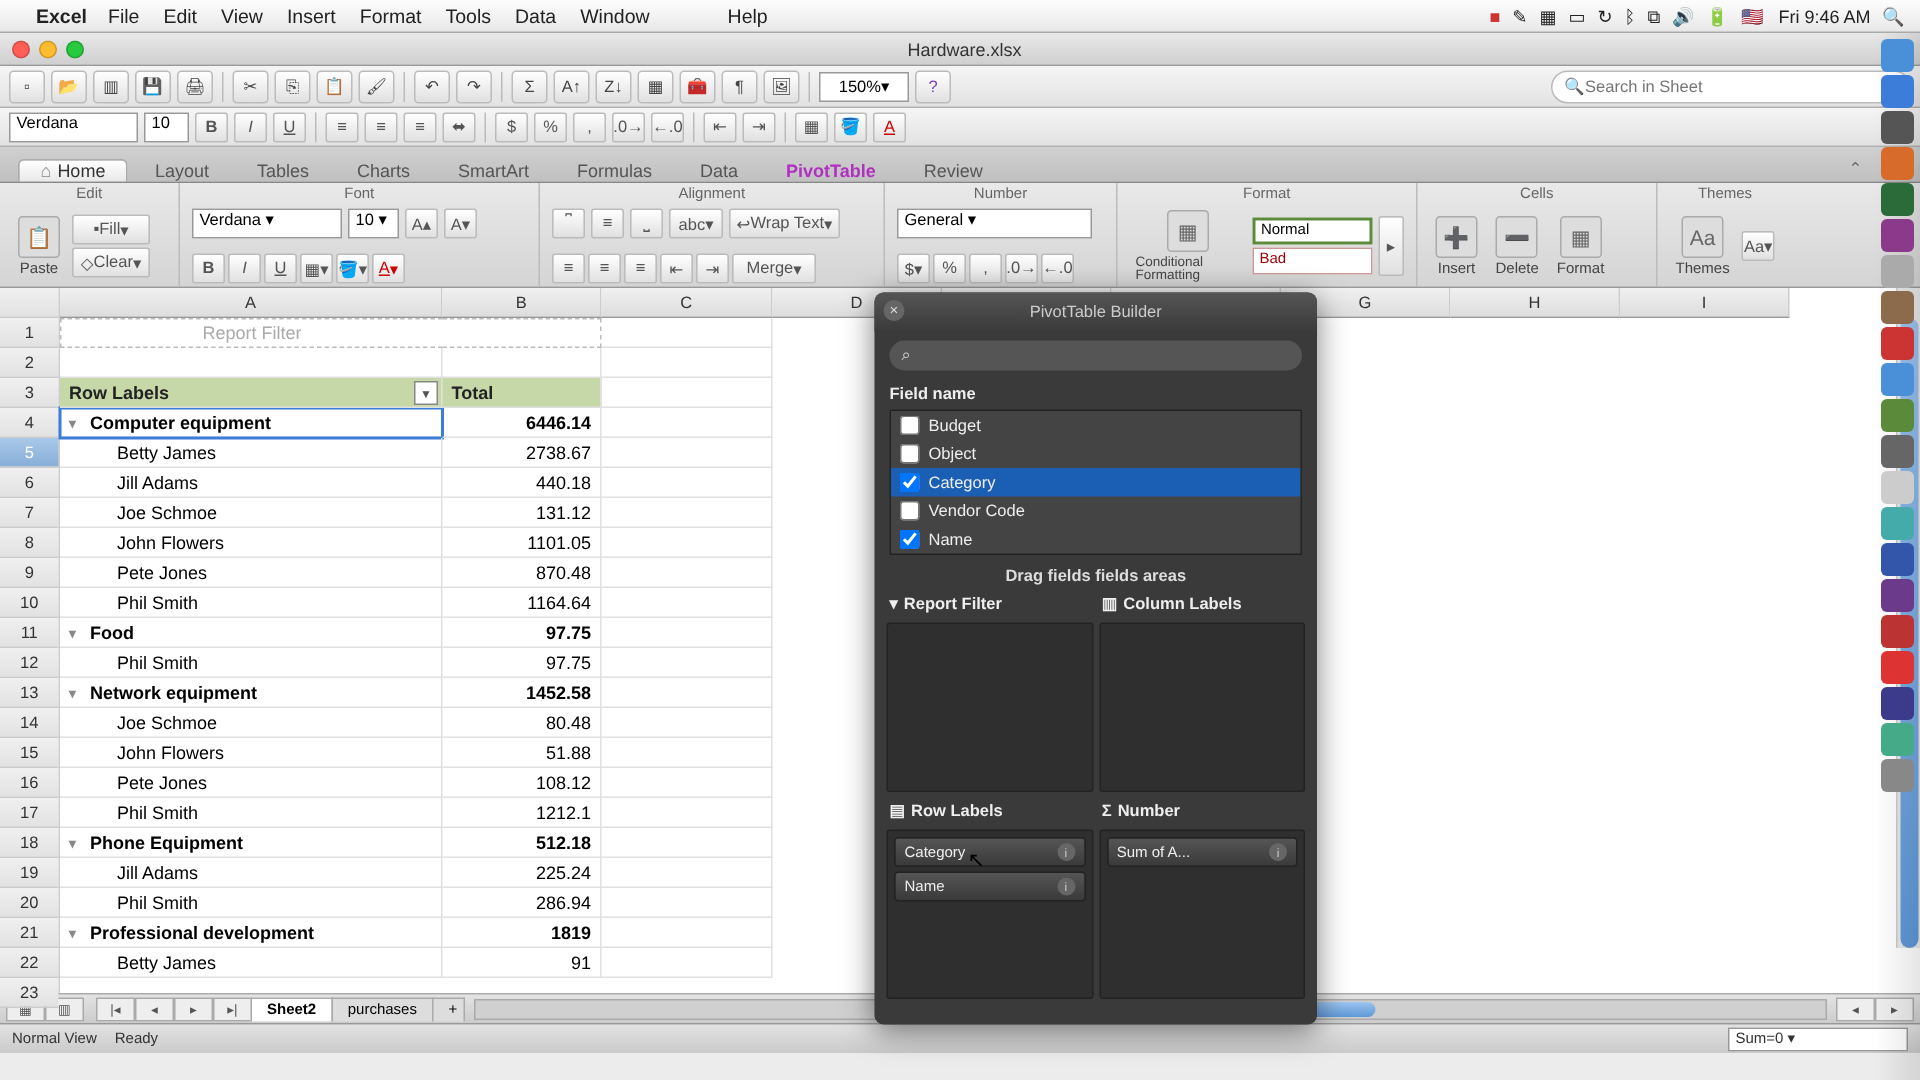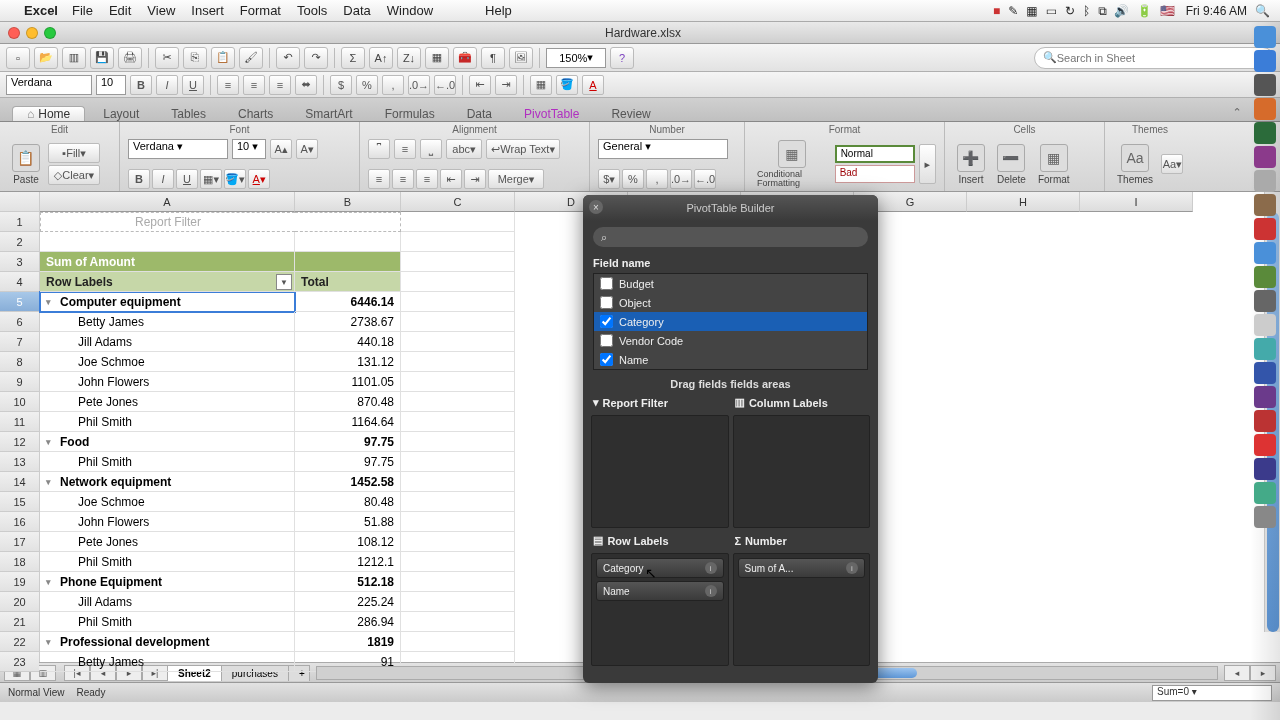--- a/index.html
+++ b/index.html
@@ -35,21 +35,21 @@
 .fmt-toolbar { height: 26px; background: linear-gradient(#f5f5f5,#e2e2e2); border-bottom: 1px solid #b0b0b0; display:flex; align-items:center; padding: 0 6px; gap:4px;}
 .font-sel { height: 20px; border: 1px solid #999; background: #fff; font-size: 11px; padding: 0 4px; }
 .font-sel.name { width: 86px; }
 .font-sel.size { width: 30px; }
 .fmt-btn { width:22px; height:20px; border:1px solid #bbb; background:linear-gradient(#fff,#e0e0e0); border-radius:2px; display:flex;align-items:center;justify-content:center; font-size:11px; color:#555;}
 
 
 .ribbon-tabs { height: 24px; background: linear-gradient(#d0d0d0,#c0c0c0); display: flex; align-items: flex-end; padding: 0 12px; gap: 4px; border-bottom: 1px solid #888; }
 .ribbon-tab { padding: 0 14px; font-size: 12px; color: #555; cursor: default; border-radius: 4px 4px 0 0; }
 .ribbon-tab.home { background: linear-gradient(#fff,#e8e8e8); border:1px solid #aaa; border-bottom:none; color: #333; }
-.ribbon-tab.active2 { color: #b030c0; font-weight:normal;text-align:right; }
+.ribbon-tab.active2 { color: #b030c0; font-weight:bold;text-align:right; }
 .ribbon-tab .home-icon { color: #888; margin-right:4px; }
 .ribbon-right { margin-left: auto; display:flex; gap:4px; }
 .ribbon-right .rbtn { width:18px; height:18px; display:flex;align-items:center;justify-content:center; font-size:11px; color:#666; }
 
 
 .ribbon { height: 70px; background: linear-gradient(#e9e9e9,#d4d4d4); border-bottom: 1px solid #999; display:flex; }
 .rgroup { border-right: 1px solid #bbb; padding: 2px 8px 0; display:flex; flex-direction:column; }
 .rgroup-title { text-align:center; font-size:10px; color:#666; padding-bottom:2px; }
 .rgroup-body { flex:1; display:flex; align-items:center; gap:4px; }
 .rbig { display:flex; flex-direction:column; align-items:center; justify-content:center; font-size:10px; color:#444; padding:0 4px; }
@@ -401,25 +401,20 @@
       <div class="cell colB" style="border:1px dashed #bbb;border-left:none"></div>
       <div class="cell colC"></div>
     </div>
 
     <div class="row">
         <div class="cell colA"></div>
         <div class="cell colB"></div>
         <div class="cell colC"></div>
       </div>
 
-    <div class="row">
-      <div class="cell colA pivot-hdr">Sum of Amount</div>
-      <div class="cell colB pivot-hdr"></div>
-      <div class="cell colC"></div>
-    </div>
 
     <div class="row">
       <div class="cell colA pivot-hdr2">
         <span>Row Labels</span>
         <div class="filter-drop">▼</div>
       </div>
       <div class="cell colB pivot-hdr2" style="justify-content:flex-start">Total</div>
       <div class="cell colC"></div>
     </div>
 

